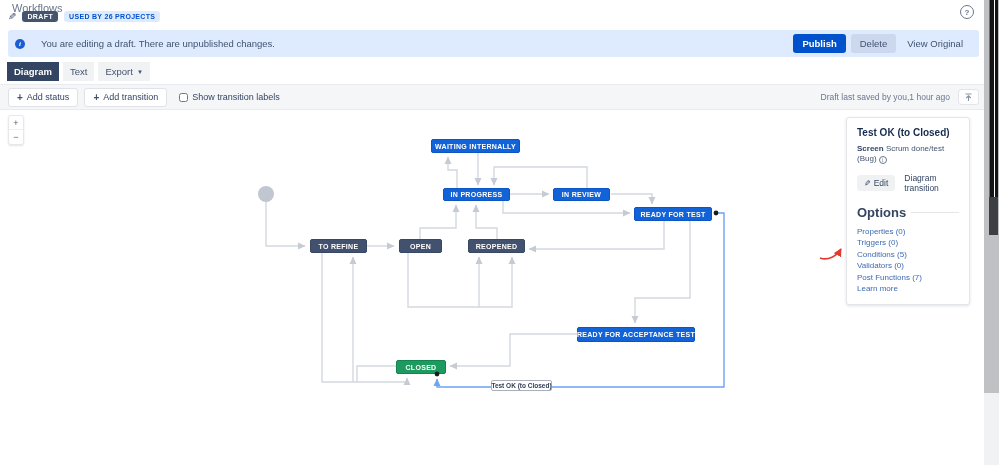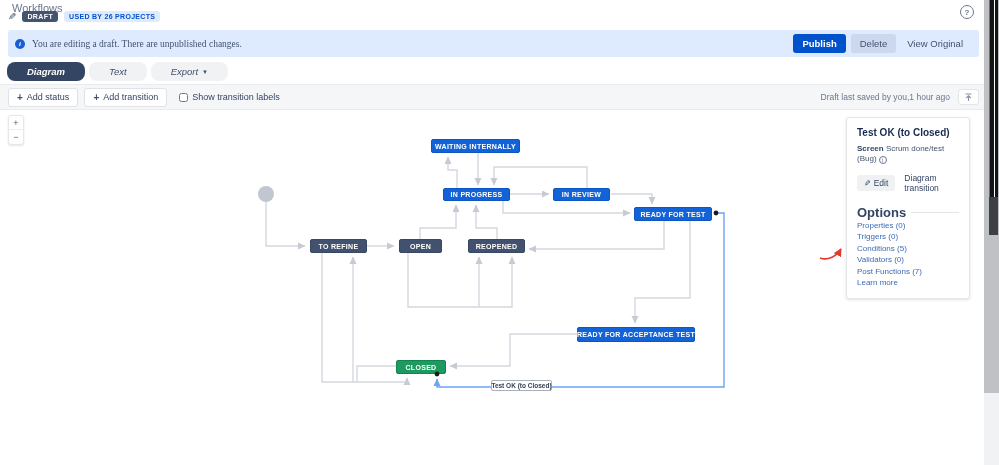--- a/index.html
+++ b/index.html
@@ -19,31 +19,31 @@
   #help-btn { left:960px; top:5px; width:14px; height:14px; border:1.3px solid #6b778c;
     border-radius:50%; color:#6b778c; font-size:8px; font-weight:bold;
     display:flex; align-items:center; justify-content:center; cursor:pointer; }
 
   
   #banner { left:8px; top:30px; width:971px; height:27px; background:#deebff;
     border-radius:3px; display:flex; align-items:center; padding:0 7px; }
   .info-dot { width:10px; height:10px; background:#1a5ed6; color:#fff; border-radius:50%;
     font-size:7px; font-weight:bold; font-style:italic; display:flex; align-items:center;
     justify-content:center; flex:0 0 auto; font-family:"Liberation Serif", serif; }
-  #banner-msg { font-size:9.5px; color:#42526e; margin-left:7px; flex:1;font-family:Liberation Serif, serif; }
+  #banner-msg { font-size:9.5px; color:#42526e; margin-left:16px; flex:1; }
   .btn { border:none; border-radius:3px; font-size:9.5px; padding:4px 9px; cursor:pointer;
     font-family:"Liberation Sans", sans-serif; }
   .btn-primary { background:#0052cc; color:#fff; font-weight:bold; }
   .btn-subtle { background:rgba(9,30,66,.09); color:#42526e; margin-left:5px; }
   .btn-link { background:transparent; color:#42526e; margin-left:2px; }
 
   
   #tabs { left:7px; top:62px; display:flex; gap:4px; align-items:center; }
-  .tab { font-size:9.5px; padding:4px 20px; border-radius:8px; background:rgba(9,30,66,.06);
-    color:#42526e; cursor:pointer; display:flex; align-items:center; gap:4px;font-style:italic; }
+  .tab { font-size:9.5px; padding:4px 7px; border-radius:0; background:rgba(9,30,66,.06);
+    color:#42526e; cursor:pointer; display:flex; align-items:center; gap:4px; }
   .tab.selected { background:#344563; color:#fff; font-weight:bold; }
   .chev { font-size:6px; color:#42526e; }
 
   
   #toolbar { left:0; top:84px; width:999px; height:26px; background:#f5f6f8;
     border-top:1px solid #e9ebf0; border-bottom:1px solid #e9ebf0;
     display:flex; align-items:center; padding:0 20px 0 8px; }
   .tool-btn { background:#fff; border:1px solid #dfe2e7; border-radius:3px; font-size:9px;
     color:#344563; padding:3px 8px; margin-right:6px; cursor:pointer; display:flex;
     align-items:center; gap:4px; }
@@ -92,21 +92,21 @@
   .i-icon { display:inline-flex; width:8px; height:8px; border:1px solid #6b778c;
     border-radius:50%; color:#6b778c; font-size:5.5px; align-items:center;
     justify-content:center; vertical-align:-1px; font-family:"Liberation Serif", serif; }
   #panel-actions { margin-top:9px; display:flex; align-items:center; gap:9px; }
   #edit-btn { background:#f0f1f3; border:none; border-radius:3px; font-size:8.5px;
     color:#344563; padding:3px 7px; display:flex; align-items:center; gap:3px; cursor:pointer; }
   #delete-link { font-size:8.5px; color:#344563; cursor:pointer; }
   #options-head { margin-top:12px; display:flex; align-items:center; gap:5px; }
   #options-label { font-size:13px; font-weight:bold; color:#344563; }
   #options-head .rule { flex:1; height:1px; background:#e3e5e9; }
-  #panel-links { }
+  #panel-links { margin-top:6px; }
   #panel-links div { font-size:8px; color:#3d6bb3; line-height:11.4px; cursor:pointer; }
 
   
   #edge-artifact { position:absolute; z-index:7; left:984px; top:0; width:15px; height:465px; }
   #edge-artifact .base { position:absolute; left:0; top:0; width:15px; height:393px; background:#bfc1c5; }
   #edge-artifact .black { position:absolute; left:5px; top:0; width:9px; height:197px;
     background:linear-gradient(90deg,#6f6f6f 0 1px,#141414 1px 5px,#fdfdfd 5px 6px,#141414 6px 9px); }
   #edge-artifact .dark { position:absolute; left:5px; top:197px; width:9px; height:38px; background:#3c4043; }
   #edge-artifact .light { position:absolute; left:0; top:393px; width:15px; height:72px; background:#f1f2f3; }
 </style>

